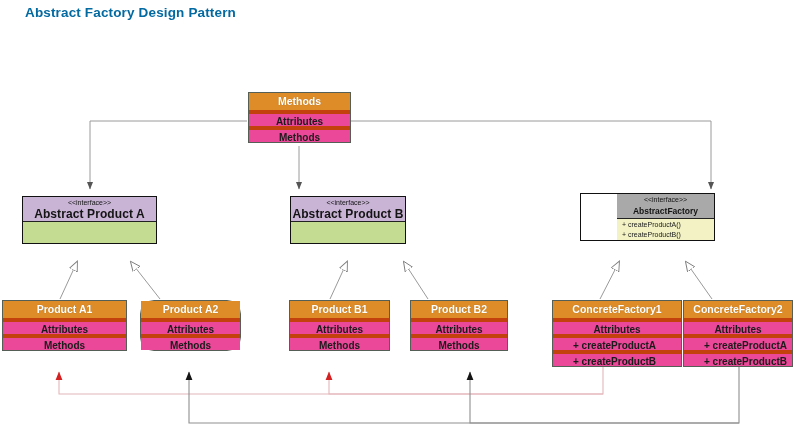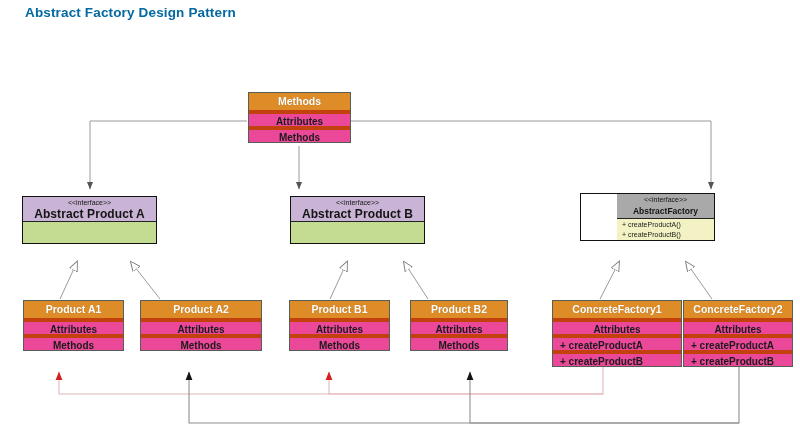--- a/index.html
+++ b/index.html
@@ -67,21 +67,21 @@
     background: #ec4899;
     color: #1b1b1b;
     font-weight: bold;
     font-size: 10px;
     line-height: 16px;
     height: 16px;
     border-top: 4px solid #c2410c;
   }
   .row.body-gray.left {
     text-align: left;
-    padding-left: 7px;
+    padding-left: 20px;
   }
   .row.hdr-purple {
     background: #c9b4d6;
     color: #141414;
     font-size: 7px;
     line-height: 11px;
     height: 11px;
     font-weight: normal;
   }
   .row.hdr-purple.name {
@@ -180,40 +180,40 @@
     <div class="row body-gray">Attributes</div>
     <div class="row body-gray">Methods</div>
   </div>
 
   <div class="uml-box thick" style="left:22px; top:196px; width:135px;">
     <div class="row hdr-purple">&lt;&lt;interface&gt;&gt;</div>
     <div class="row hdr-purple name">Abstract Product A</div>
     <div class="row body-green"></div>
   </div>
 
-  <div class="uml-box thick" style="left:290px; top:196px; width:135px;">
+  <div class="uml-box thick" style="left:290px; top:196px; width:116px;">
     <div class="row hdr-purple">&lt;&lt;interface&gt;&gt;</div>
     <div class="row hdr-purple name">Abstract Product B</div>
     <div class="row body-green"></div>
   </div>
 
   <div class="uml-box thick" style="left:580px; top:193px; width:135px;padding-left:36px;">
     <div class="row hdr-graysteel">&lt;&lt;interface&gt;&gt;</div>
     <div class="row hdr-graysteel name">AbstractFactory</div>
     <div class="row body-yellow first">+ createProductA()</div>
     <div class="row body-yellow">+ createProductB()</div>
   </div>
 
-  <div class="uml-box" style="left:23px; top:300px; width:101px;">
+  <div class="uml-box" style="left:2px; top:300px; width:125px;">
     <div class="row hdr-orange">Product A1</div>
     <div class="row body-gray">Attributes</div>
     <div class="row body-gray">Methods</div>
   </div>
 
-  <div class="uml-box" style="left:140px; top:300px; width:122px;">
+  <div class="uml-box" style="left:140px; top:300px; width:101px;border-radius:14px;">
     <div class="row hdr-orange">Product A2</div>
     <div class="row body-gray">Attributes</div>
     <div class="row body-gray">Methods</div>
   </div>
 
   <div class="uml-box" style="left:280px; top:300px; width:101px;margin-left:9px;">
     <div class="row hdr-orange">Product B1</div>
     <div class="row body-gray">Attributes</div>
     <div class="row body-gray">Methods</div>
   </div>

